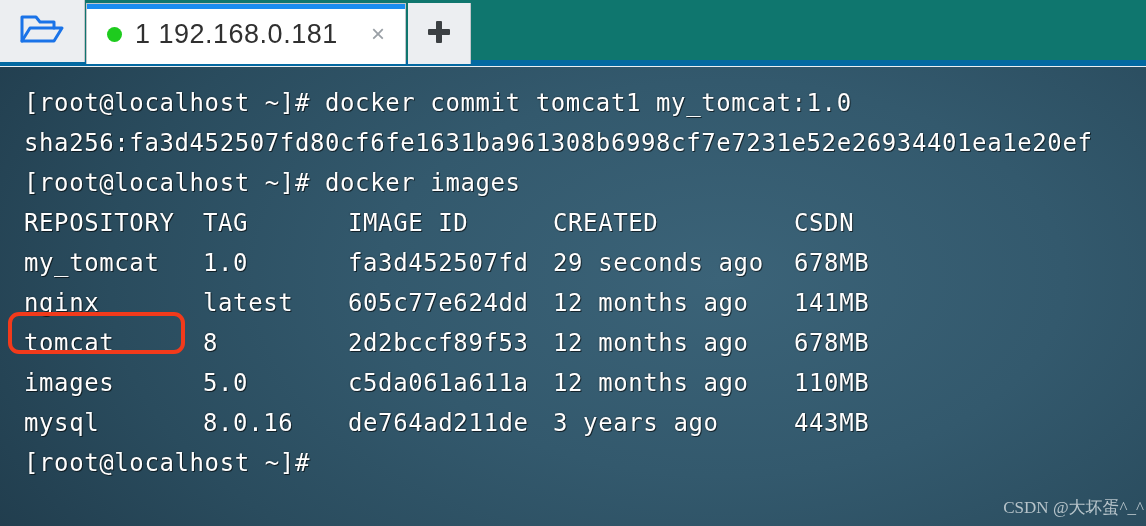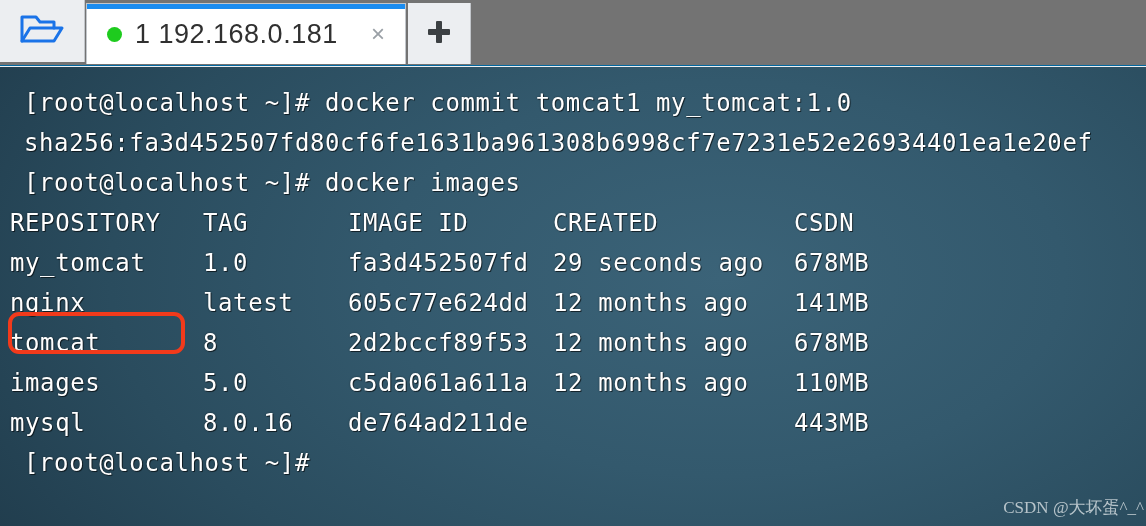--- a/index.html
+++ b/index.html
@@ -20,23 +20,23 @@
     height: 526px;
     background: #eceff1;
   }
 
   
   .tabbar {
     position: absolute;
     left: 0; top: 0;
     width: 1146px;
     height: 66px;
-    background: #737373;
-    box-sizing: border-box;
-    border-bottom: 1px solid #0369a1;
+    background: #0f766e;
+    box-sizing: border-box;
+    border-bottom: 6px solid #0369a1;
   }
 
   .folder-btn {
     position: absolute;
     left: 0; top: 0;
     width: 84px;
     height: 62px;
     background: #eceef1;
     border-right: 1px solid #c2c6cb;
     display: flex;
@@ -149,21 +149,21 @@
     font-size: 24px;
     color: #ffffff;
     text-shadow: 1px 1px 0 rgba(0,0,0,0.55), 0 0 2px rgba(0,0,0,0.45);
     letter-spacing: 0.6px;
     white-space: pre;
   }
   .cell {
     position: absolute;
     top: 0;
   }
-  .c-repo { left: 10px; }
+  .c-repo { left: 24px; }
   .c-tag  { left: 203px; }
   .c-id   { left: 348px; }
   .c-cre  { left: 553px; }
   .c-size { left: 794px; }
 
   .highlight-box {
     position: absolute;
     left: 8px;
     top: 245px;
     width: 177px;
@@ -262,20 +262,21 @@
         <span class="cell c-tag">5.0</span>
         <span class="cell c-id">c5da061a611a</span>
         <span class="cell c-cre">12 months ago</span>
         <span class="cell c-size">110MB</span>
       </div>
 
       <div class="row">
         <span class="cell c-repo">mysql</span>
         <span class="cell c-tag">8.0.16</span>
         <span class="cell c-id">de764ad211de</span>
+        <span class="cell c-cre">3 years ago</span>
         <span class="cell c-size">443MB</span>
       </div>
 
       <div class="line">[root@localhost ~]#</div>
 
     </div>
 
     <div class="highlight-box"></div>
 
     <div class="watermark">CSDN @大坏蛋^_^</div>

